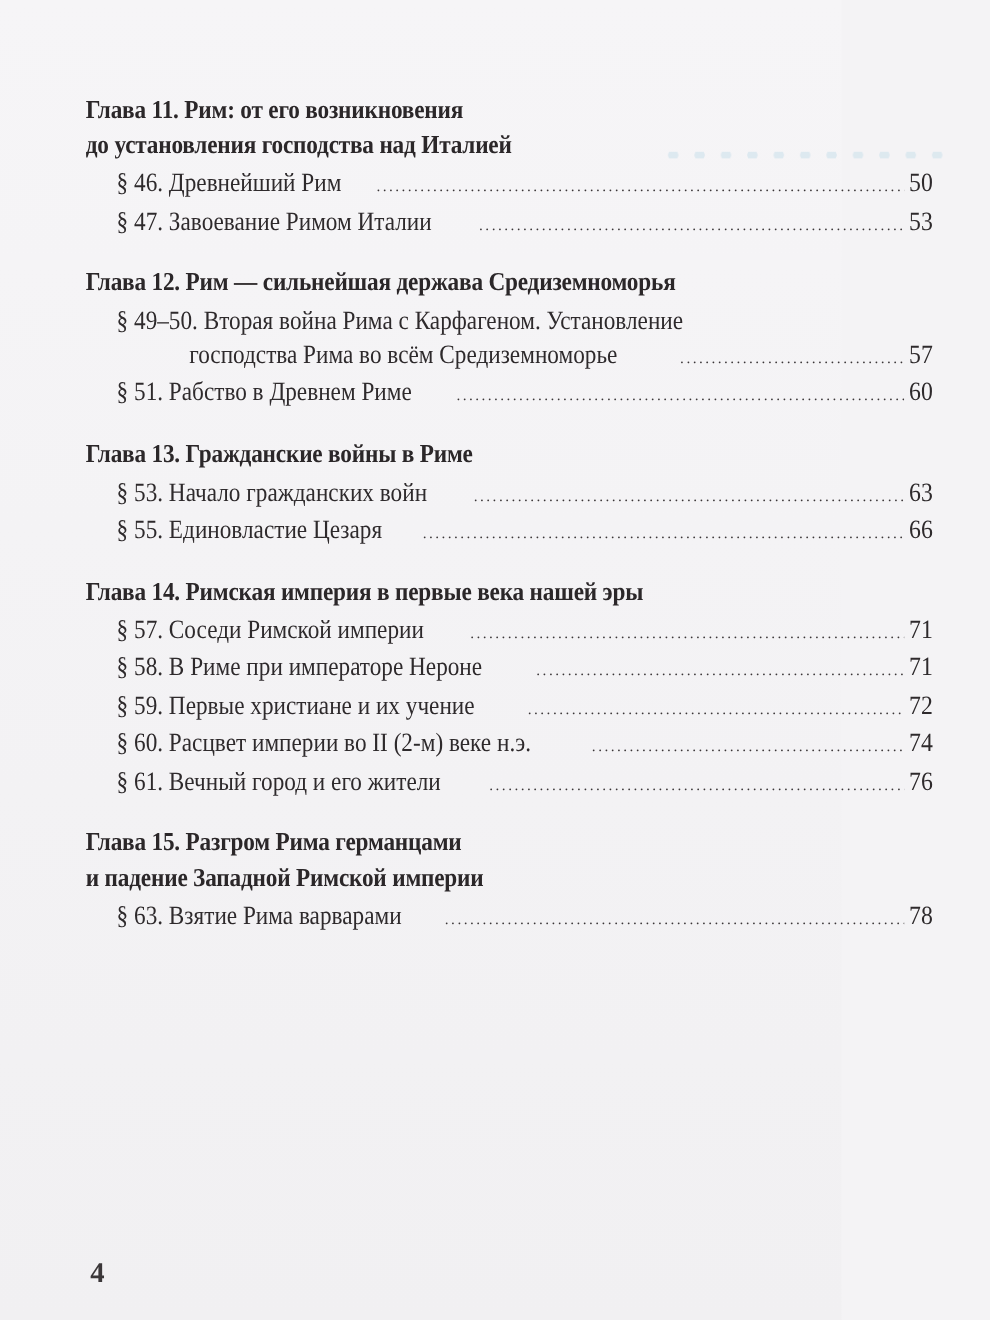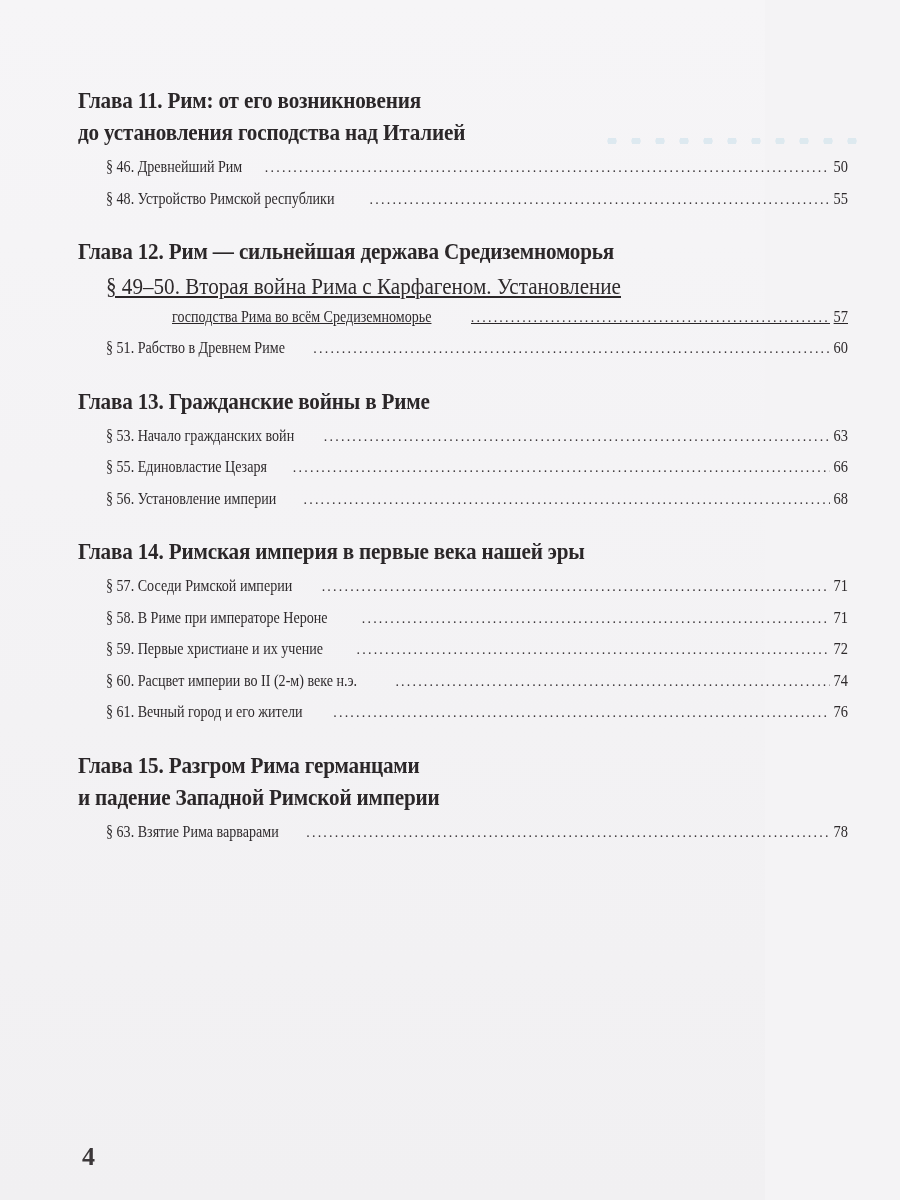--- a/index.html
+++ b/index.html
@@ -39,21 +39,21 @@
       letter-spacing: -0.2px;
       color: #2b2729;
       transform: scaleX(0.9);
       transform-origin: left center;
       white-space: nowrap;
     }
     .entry {
       position: relative;
       display: flex;
       align-items: baseline;
-      font-size: 16px;
+      font-size: 24px;
       line-height: 30.5px;
       color: #2e2a2c;
       padding-left: 28px;
     }
     .entry .label {
       white-space: nowrap;
       transform: scaleX(0.88);
       transform-origin: left center;
       flex: 0 0 auto;
       margin-right: -40px;
@@ -71,21 +71,20 @@
       content: "..................................................................................................................................................................................................................";
     }
     .entry .page-num {
       flex: 0 0 auto;
       transform: scaleX(0.9);
       transform-origin: right center;
       text-align: right;
     }
     .entry-multi {
       padding-left: 28px;
-      text-decoration: underline;
     }
     .entry-multi .first-line {
       font-size: 24px;
       line-height: 30.5px;
       white-space: nowrap;
       transform: scaleX(0.88);
       transform-origin: left center;
       color: #2e2a2c;
     }
     .entry-multi .entry {
@@ -124,23 +123,23 @@
     <div class="chapter">
       <div class="chapter-title">Глава 11. Рим: от его возникновения</div>
       <div class="chapter-title">до установления господства над Италией</div>
       <div class="gap-after-title"></div>
       <div class="entry">
         <span class="label">§ 46. Древнейший Рим</span>
         <span class="dots"></span>
         <span class="page-num">50</span>
       </div>
       <div class="entry">
-        <span class="label">§ 48. Устройство Римской республики</span>
-        <span class="dots"></span>
-        <span class="page-num">55</span>
+        <span class="label">§ 47. Завоевание Римом Италии</span>
+        <span class="dots"></span>
+        <span class="page-num">53</span>
       </div>
     </div>
     <div class="chapter-gap"></div>
 
     <div class="chapter">
       <div class="chapter-title">Глава 12. Рим — сильнейшая держава Средиземноморья</div>
       <div class="gap-after-title"></div>
       <div class="entry-multi">
         <div class="first-line">§ 49–50. Вторая война Рима с Карфагеном. Установление</div>
         <div class="entry">
@@ -163,25 +162,20 @@
       <div class="entry">
         <span class="label">§ 53. Начало гражданских войн</span>
         <span class="dots"></span>
         <span class="page-num">63</span>
       </div>
       <div class="entry">
         <span class="label">§ 55. Единовластие Цезаря</span>
         <span class="dots"></span>
         <span class="page-num">66</span>
       </div>
-      <div class="entry">
-        <span class="label">§ 56. Установление империи</span>
-        <span class="dots"></span>
-        <span class="page-num">68</span>
-      </div>
     </div>
     <div class="chapter-gap"></div>
 
     <div class="chapter">
       <div class="chapter-title">Глава 14. Римская империя в первые века нашей эры</div>
       <div class="gap-after-title"></div>
       <div class="entry">
         <span class="label">§ 57. Соседи Римской империи</span>
         <span class="dots"></span>
         <span class="page-num">71</span>

